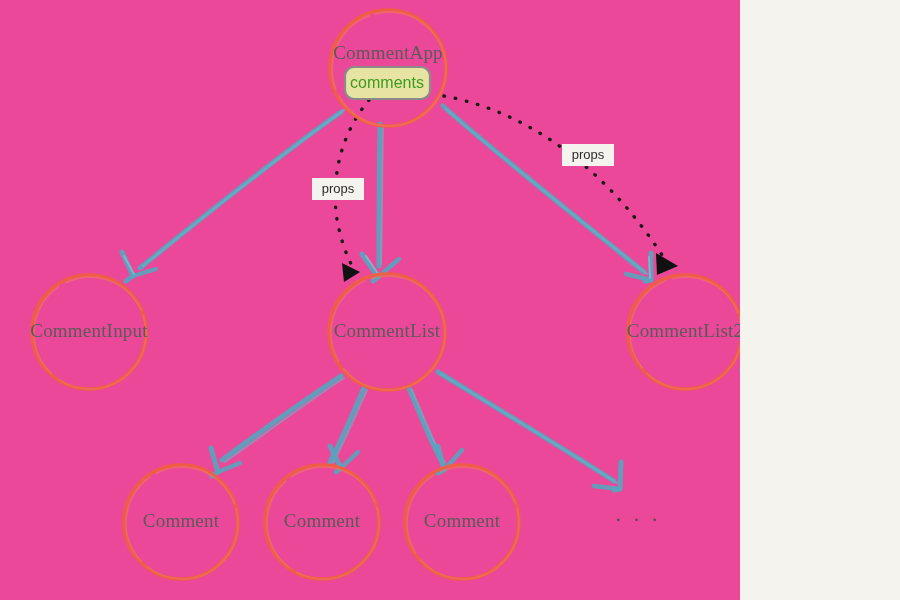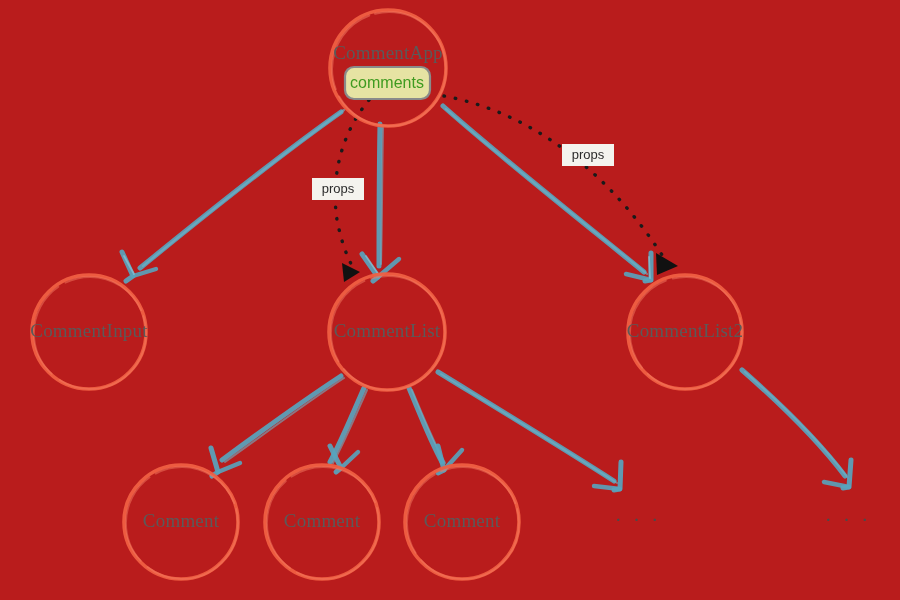--- a/index.html
+++ b/index.html
@@ -2,23 +2,23 @@
 <html><head>
 <meta charset="utf-8">
 <style>
   html, body {
     margin: 0;
     padding: 0;
     background: #f4f3ee;
   }
   #canvas-root {
     position: relative;
-    width: 900px;
+    width: 740px;
     height: 600px;
-    background: #b91c1c;
+    background: #ec4899;
     overflow: hidden;
     font-family: "Liberation Serif", serif;
   }
   #diagram-svg {
     position: absolute;
     top: 0;
     left: 0;
     width: 900px;
     height: 600px;
   }

